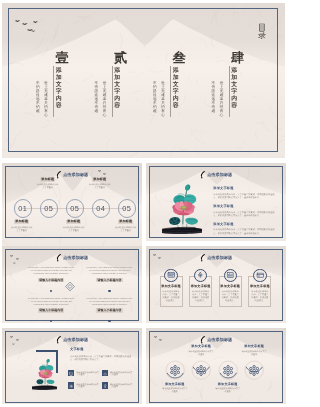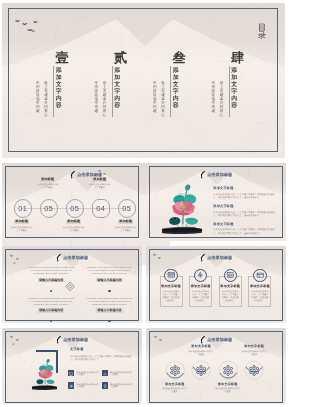--- a/index.html
+++ b/index.html
@@ -253,21 +253,21 @@
         <span>不</span>
         <span>怕</span>
         <span>路</span>
         <span>途</span>
         <span>远</span>
         <span>不</span>
         <span>怕</span>
         <span>难</span>
       </div>
     </div>
-    <div class="slide sm" style="left:2px;top:163px;height:102px;padding-left:28px;">
+    <div class="slide sm" style="left:2px;top:163px;height:102px;">
       <div class="paper">
 <svg class="bgsvg" viewBox="0 0 140 78" preserveAspectRatio="none">
  <defs>
   <linearGradient id="skyu23" x1="0" y1="0" x2="0" y2="1">
     <stop offset="0" stop-color="#bdb4ae" stop-opacity="0.26"></stop>
     <stop offset="0.60" stop-color="#bdb4ae" stop-opacity="0.22"></stop>
     <stop offset="1" stop-color="#bdb4ae" stop-opacity="0.00"></stop>
   </linearGradient>
   <linearGradient id="hillu23" x1="0" y1="0" x2="0" y2="1">
     <stop offset="0" stop-color="#fff8f2" stop-opacity="0.62"></stop>
@@ -312,21 +312,21 @@
     </svg></span>
         <span class="ttl">点击添加标题</span>
       </div>
       <div class="tl-line" style="left:19.75px;top:44.5px;width:104px;"></div>
       <div class="circ" style="left:11.6px;top:36.35px;width:16.3px;height:16.3px;">01</div>
       <div class="blk" style="left:8.25px;top:56.5px;width:23px;text-align:center;"><div class="bt">添加标题</div><div class="bd">请在此处添加具体内容文字尽量简</div></div>
       <div class="circ" style="left:37.6px;top:36.35px;width:16.3px;height:16.3px;">05</div>
       <div class="blk" style="left:34.25px;top:14px;width:23px;text-align:center;"><div class="bt">添加标题</div><div class="bd">请在此处添加具体内容文字尽量简</div></div>
       <div class="circ" style="left:63.6px;top:36.35px;width:16.3px;height:16.3px;">05</div>
       <div class="blk" style="left:60.25px;top:56.5px;width:23px;text-align:center;"><div class="bt">添加标题</div><div class="bd">请在此处添加具体内容文字尽量简</div></div>
-      <div class="circ" style="left:89.6px;top:36.35px;width:16.3px;height:16.3px;border-radius:7px;">04</div>
+      <div class="circ" style="left:89.6px;top:36.35px;width:16.3px;height:16.3px;">04</div>
       <div class="blk" style="left:86.25px;top:14px;width:23px;text-align:center;"><div class="bt">添加标题</div><div class="bd">请在此处添加具体内容文字尽量简</div></div>
       <div class="circ" style="left:115.6px;top:36.35px;width:16.3px;height:16.3px;">05</div>
       <div class="blk" style="left:112.25px;top:56.5px;width:23px;text-align:center;"><div class="bt">添加标题</div><div class="bd">请在此处添加具体内容文字尽量简</div></div>
     </div>
     <div class="slide sm" style="left:146px;top:163px;height:78px;">
       <div class="paper">
 <svg class="bgsvg" viewBox="0 0 140 78" preserveAspectRatio="none">
  <defs>
   <linearGradient id="skyu37" x1="0" y1="0" x2="0" y2="1">
     <stop offset="0" stop-color="#bdb4ae" stop-opacity="0.26"></stop>

